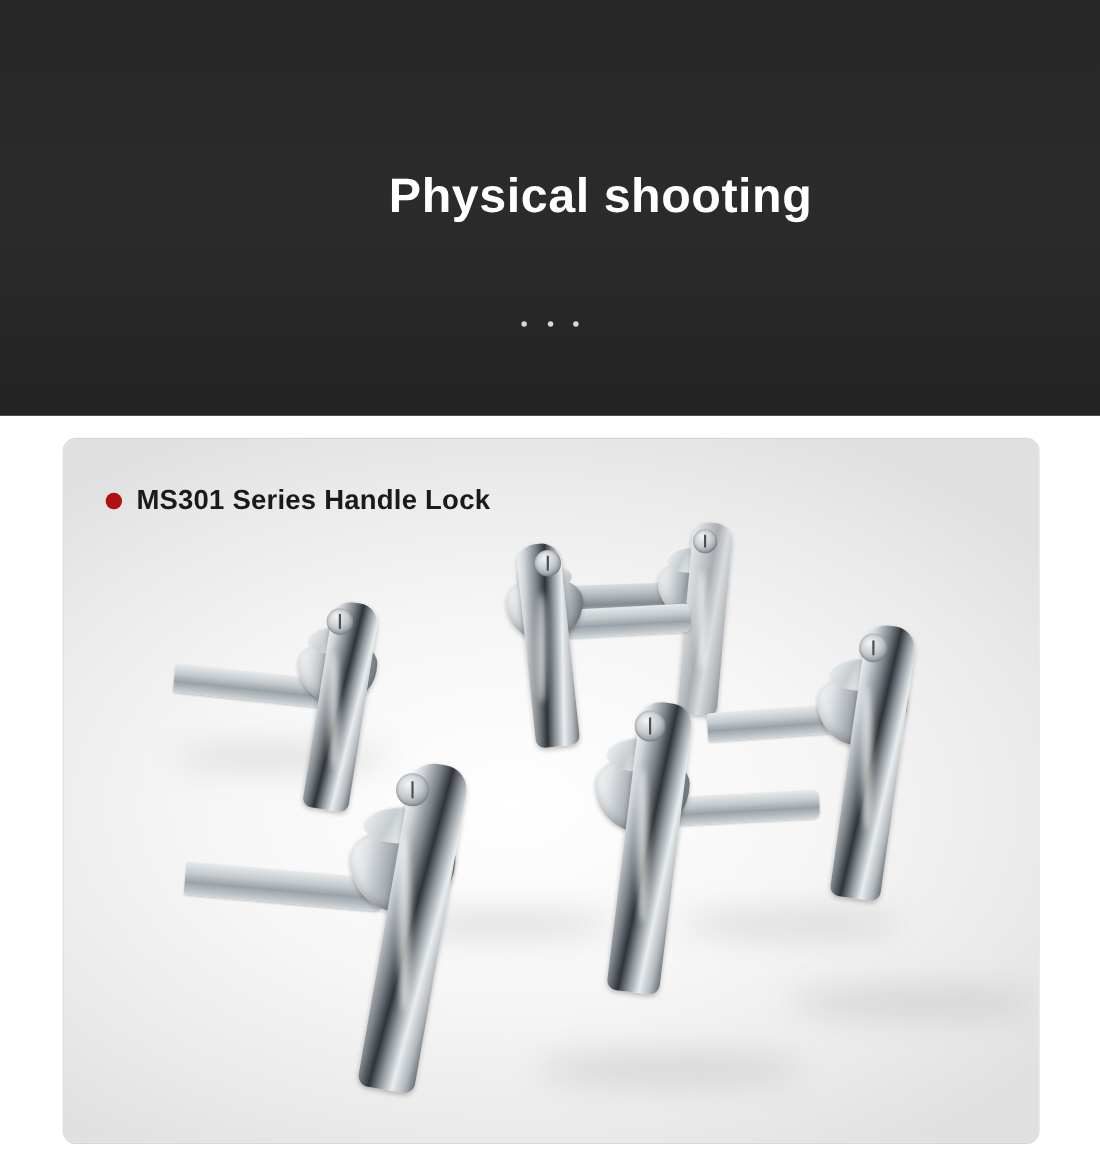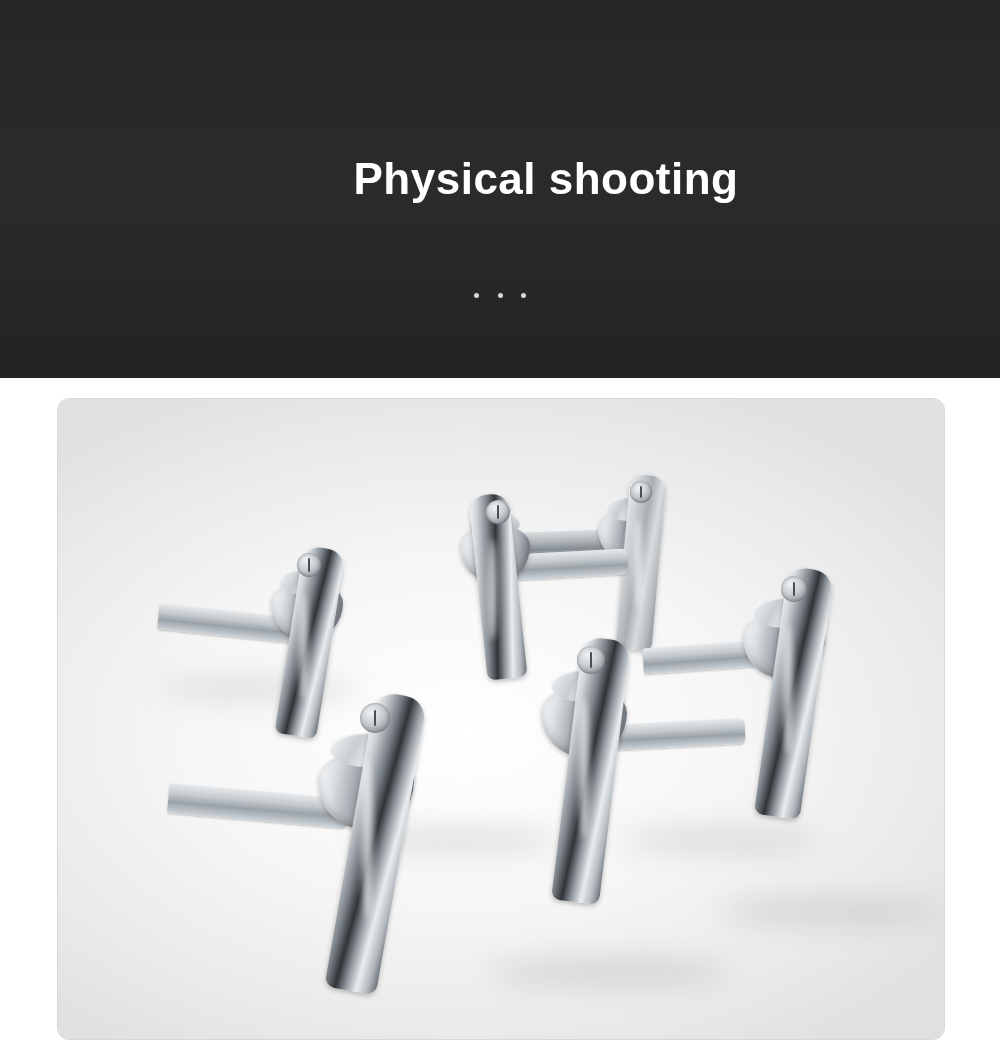--- a/index.html
+++ b/index.html
@@ -277,15 +277,19 @@
         <div class="base-top" style="left:42px; top:54px; width:74px; height:34px;"></div>
         <div class="lever" style="left:62px; top:14px; width:52px; height:300px; border-radius:22px 22px 10px 10px; transform:rotate(10deg);"></div>
         <div class="keycap" style="left:72px; top:24px; width:30px; height:30px;">
             <span class="slot"></span>
           </div>
         <div class="hl" style="left:74px; top:80px; width:11px; height:160px;"></div>
       </div>
 
     </div>
 
+    <div class="card-header">
+      <span class="bullet-dot"></span>
+      <span class="card-title">MS301 Series Handle Lock</span>
+    </div>
 
   </div>
 </div>
 
 </body></html>

